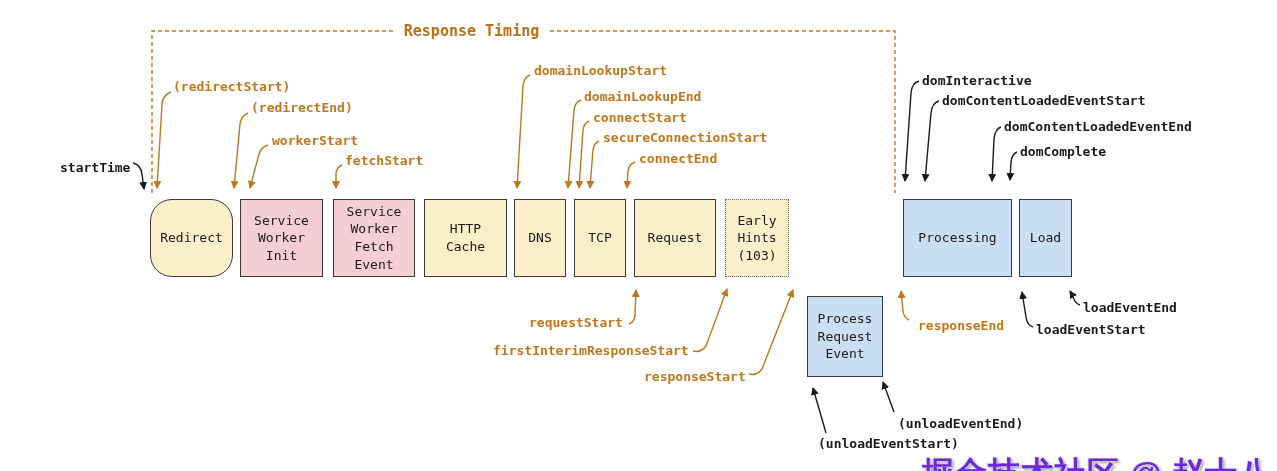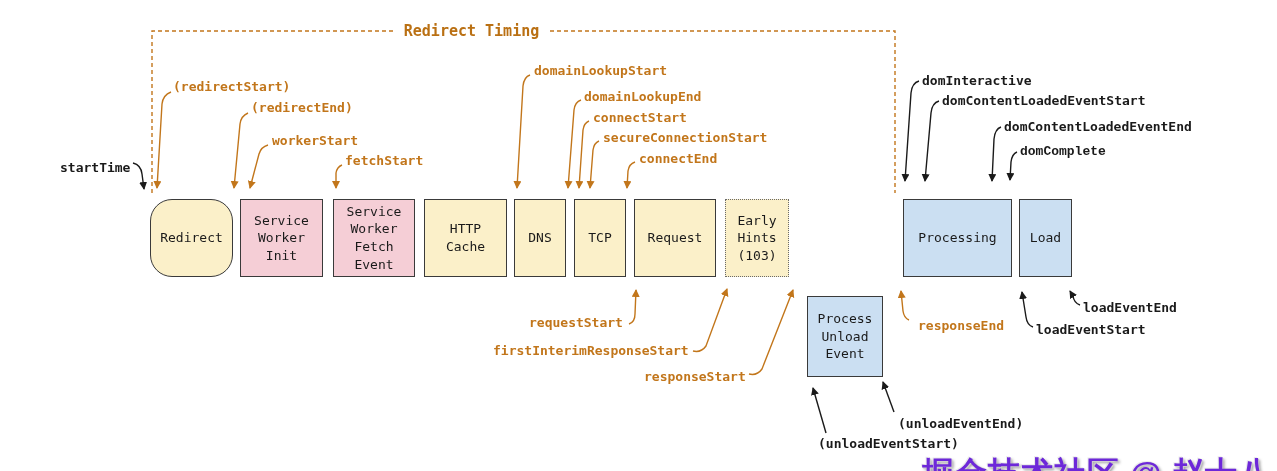--- a/index.html
+++ b/index.html
@@ -47,21 +47,21 @@
   .lbl-worker-start    { left:272px;  top:133px; }
   .lbl-fetch-start     { left:345px;  top:153px; }
   .lbl-domain-lookup-start { left:534px; top:63px;  }
   .lbl-domain-lookup-end   { left:584px; top:89px;  }
   .lbl-connect-start       { left:593px; top:110px; }
   .lbl-secure-connection-start { left:603px; top:130px; }
   .lbl-connect-end         { left:639px; top:151px; }
   .lbl-dom-interactive     { left:922px;  top:73px;  }
   .lbl-dcl-event-start     { left:942px;  top:93px;  }
   .lbl-dcl-event-end       { left:1004px; top:119px; }
-  .lbl-dom-complete        { left:1020px; top:144px;font-family:Liberation Mono, monospace; }
+  .lbl-dom-complete        { left:1020px; top:144px; }
   .lbl-request-start       { left:529px;  top:315px; }
   .lbl-first-interim       { left:493px;  top:343px; }
   .lbl-response-start      { left:644px;  top:369px; }
   .lbl-response-end        { left:918px;  top:318px; }
   .lbl-load-event-start    { left:1036px; top:322px; }
   .lbl-load-event-end      { left:1083px; top:300px; }
   .lbl-unload-event-end    { left:898px;  top:416px; }
   .lbl-unload-event-start  { left:818px;  top:436px; }
 
   
@@ -120,42 +120,42 @@
       <path d="M589 121 Q584 123 583 130 L579 188"></path>
       <path d="M599 141 Q594 143 593 150 L590 188"></path>
       <path d="M635 162 Q629 164 628 171 L627 188"></path>
       <path d="M629 324 Q635 322 635 314 L636 290"></path>
       <path d="M693 351 Q701 353 706 346 L727 289"></path>
       <path d="M749 374 Q757 376 762 369 L793 290"></path>
       <path d="M909 320 Q904 318 903 311 L901 291"></path>
     </g>
   </svg>
 
-  <div class="bracket-title">Redirect Timing</div>
+  <div class="bracket-title">Response Timing</div>
 
   <div class="box cream box-redirect">Redirect</div>
   <div class="box pink box-sw-init">Service
 Worker
 Init</div>
   <div class="box pink box-sw-fetch">Service
 Worker
 Fetch
 Event</div>
   <div class="box cream box-http-cache">HTTP
 Cache</div>
   <div class="box cream box-dns">DNS</div>
   <div class="box cream box-tcp">TCP</div>
   <div class="box cream box-request">Request</div>
   <div class="box cream dotted box-early-hints">Early
 Hints
 (103)</div>
   <div class="box blue box-processing">Processing</div>
   <div class="box blue box-load">Load</div>
   <div class="box blue box-process-unload">Process
-Unload
+Request
 Event</div>
 
   <div class="lbl black lbl-start-time">startTime</div>
   <div class="lbl orange lbl-redirect-start">(redirectStart)</div>
   <div class="lbl orange lbl-redirect-end">(redirectEnd)</div>
   <div class="lbl orange lbl-worker-start">workerStart</div>
   <div class="lbl orange lbl-fetch-start">fetchStart</div>
   <div class="lbl orange lbl-domain-lookup-start">domainLookupStart</div>
   <div class="lbl orange lbl-domain-lookup-end">domainLookupEnd</div>
   <div class="lbl orange lbl-connect-start">connectStart</div>

